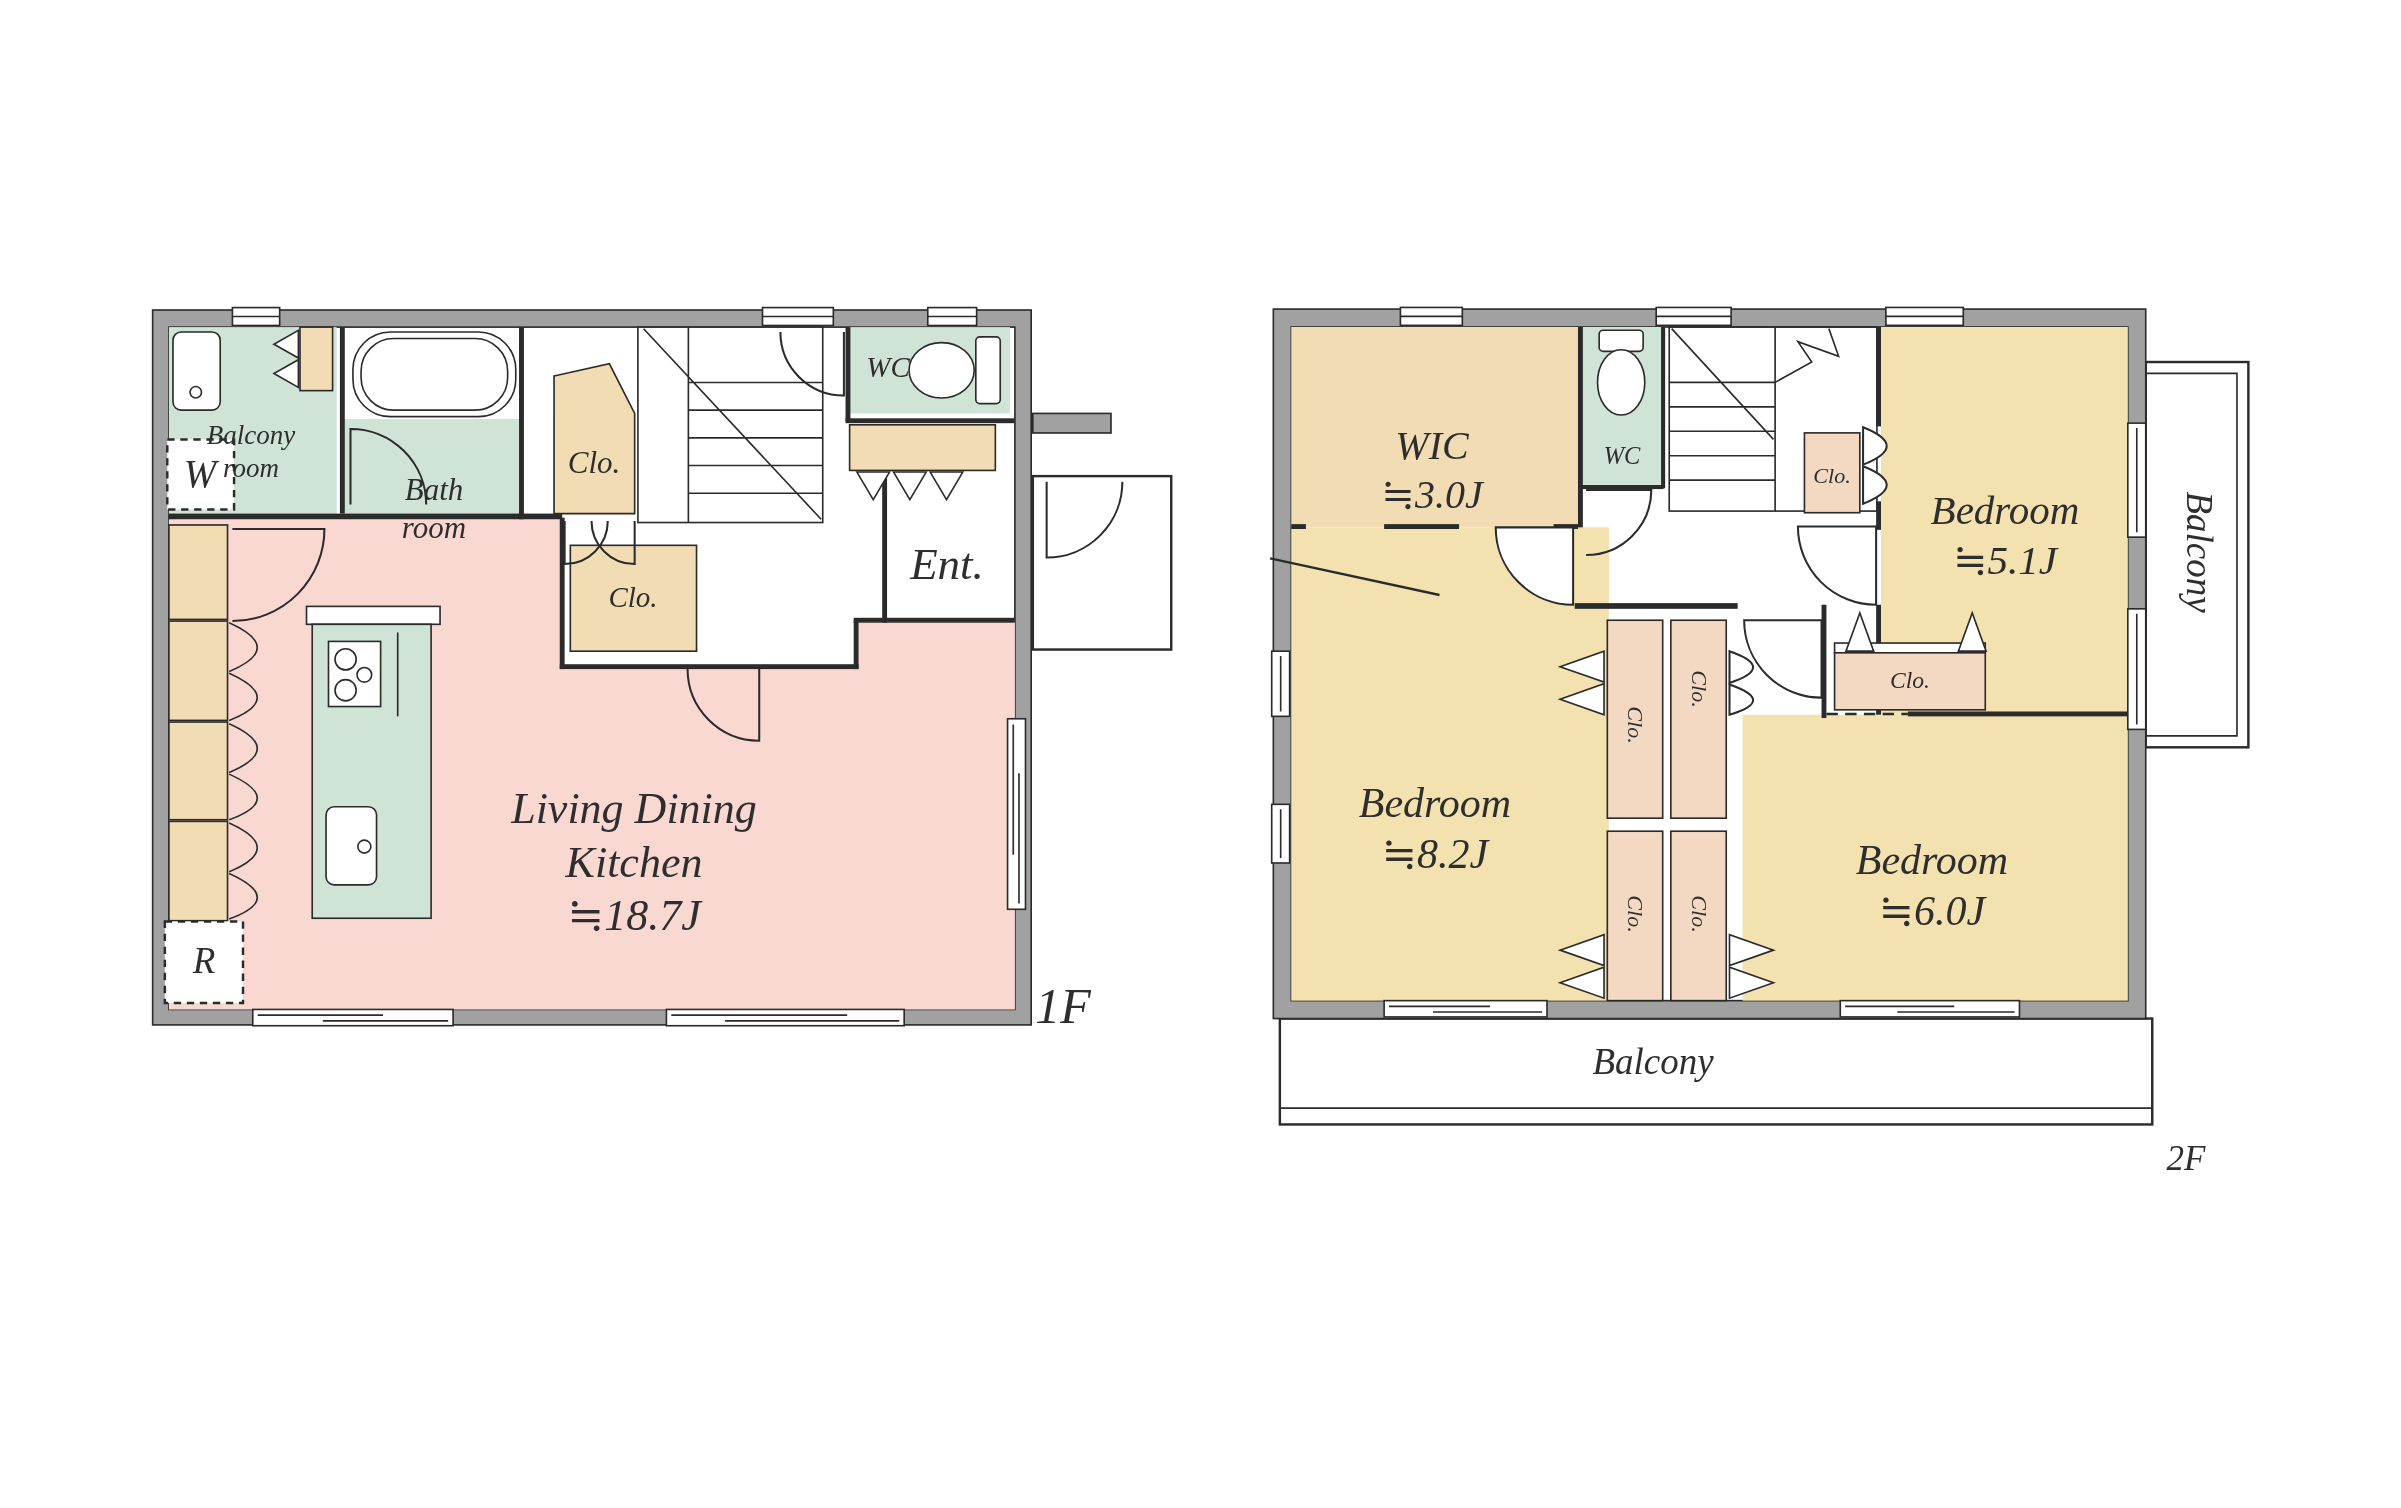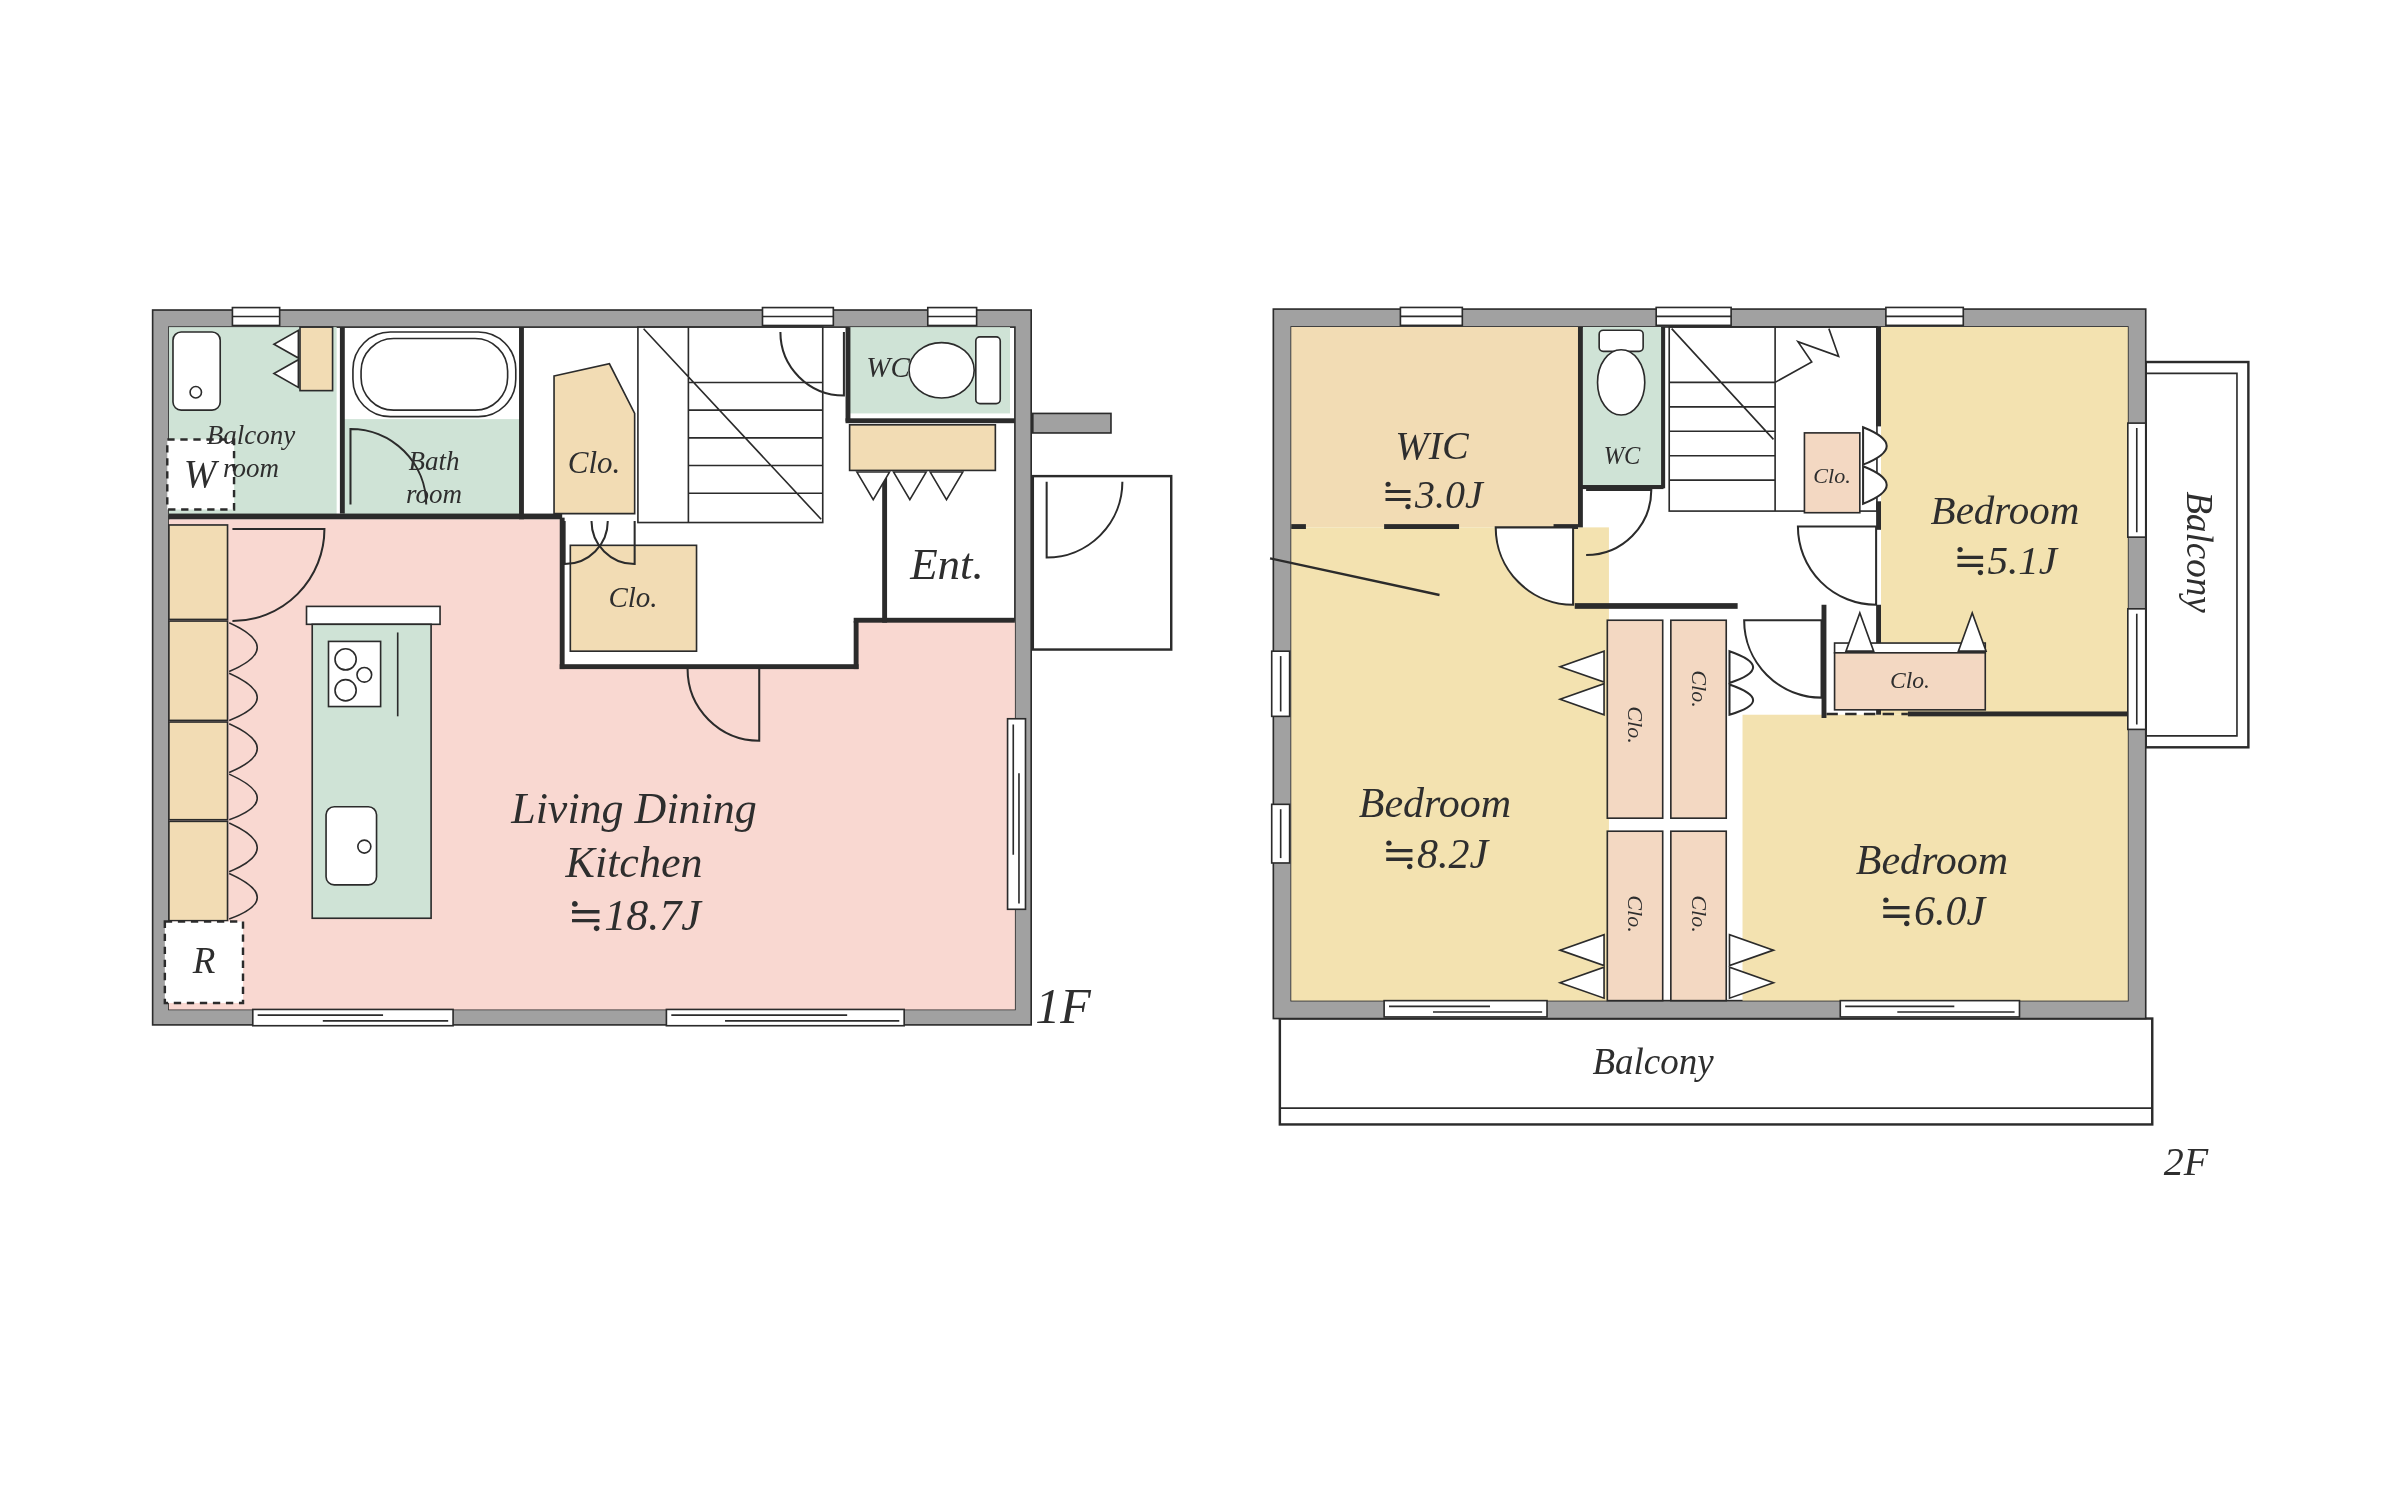--- a/index.html
+++ b/index.html
@@ -204,21 +204,21 @@
     <rect x="2613" y="520" width="22" height="140" class="fw"></rect>
     <path d="M2624 526 V654" class="st nf"></path>
     <rect x="2613" y="748" width="22" height="148" class="fw"></rect>
     <path d="M2624 754 V890" class="st nf"></path>
   </svg>
 
   <div class="lbl" style="left:251px;top:419px;font-size:27px">
     <span>Balcony</span>
     <span>room</span>
   </div>
-  <div class="lbl" style="left:434px;top:445px;font-size:27px">
+  <div class="lbl" style="left:434px;top:471px;font-size:31px">
     <span>Bath</span>
     <span>room</span>
   </div>
   <div class="lbl" style="left:888px;top:350px;font-size:29px">WC</div>
   <div class="lbl" style="left:594px;top:444px;font-size:31px">Clo.</div>
   <div class="lbl" style="left:633px;top:580px;font-size:29px">Clo.</div>
   <div class="lbl" style="left:947px;top:537px;font-size:45px">Ent.</div>
   <div class="lbl" style="left:200px;top:450px;font-size:39px">W</div>
   <div class="lbl" style="left:204px;top:938px;font-size:37px">R</div>
   <div class="lbl" style="left:634px;top:782px;font-size:44px">
@@ -246,16 +246,16 @@
   <div class="lbl" style="left:1932px;top:835px;font-size:42px">
     <span>Bedroom</span>
     <span>≒6.0J</span>
   </div>
   <div class="lbl rot" style="left:1635px;top:725px;font-size:22px">Clo.</div>
   <div class="lbl rot" style="left:1635px;top:914px;font-size:22px">Clo.</div>
   <div class="lbl rot" style="left:1699px;top:689px;font-size:22px">Clo.</div>
   <div class="lbl rot" style="left:1699px;top:914px;font-size:22px">Clo.</div>
   <div class="lbl rot" style="left:2199px;top:552px;font-size:37px">Balcony</div>
   <div class="lbl" style="left:1653px;top:1039px;font-size:37px">Balcony</div>
-  <div class="lbl" style="left:2186px;top:1138px;font-size:40px">2F</div>
+  <div class="lbl" style="left:2186px;top:1138px;font-size:35px">2F</div>
 
 </div>
 
 
 </body></html>

